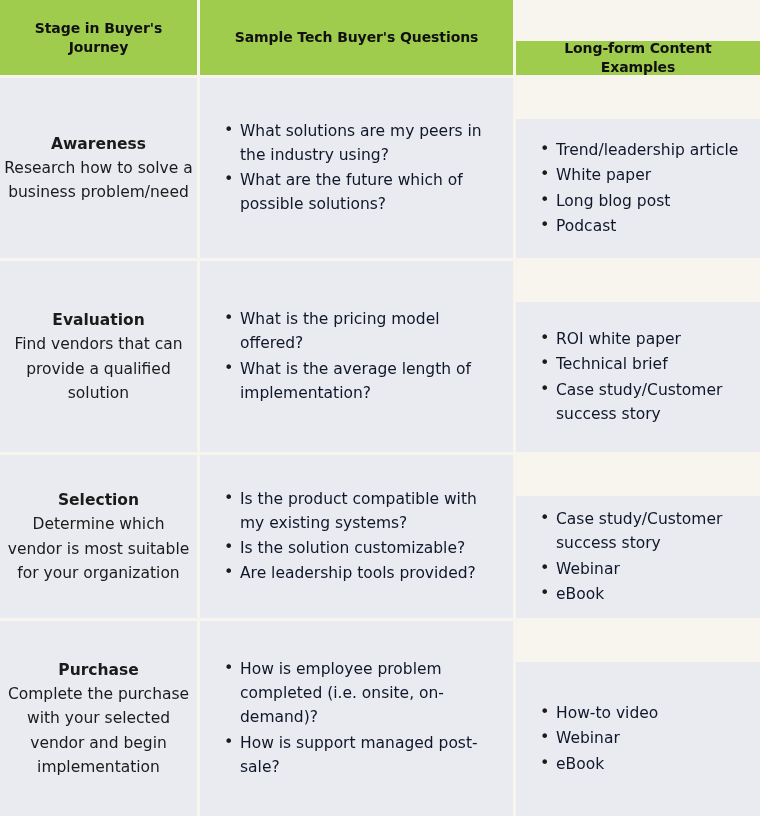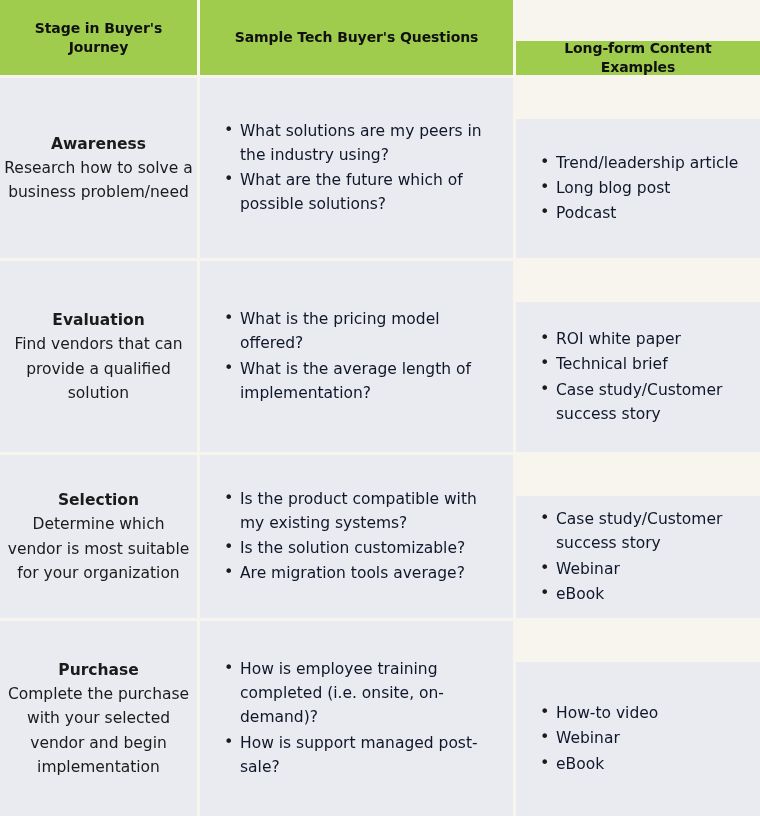--- a/index.html
+++ b/index.html
@@ -141,20 +141,21 @@
     </div>
     <div class="cell list-cell col-quest">
       <ul class="bullets">
           <li>What solutions are my peers in the industry using?</li>
           <li>What are the future which of possible solutions?</li>
         </ul>
     </div>
     <div class="cell list-cell col-content">
       <ul class="bullets">
           <li>Trend/leadership article</li>
+          <li>White paper</li>
           <li>Long blog post</li>
           <li>Podcast</li>
         </ul>
     </div>
   </div>
 
   <div class="row body-row r2">
     <div class="cell stage-cell col-stage">
       <div class="stage-name">Evaluation</div>
       <div class="stage-desc">Find vendors that can provide a qualified solution</div>
@@ -176,40 +177,40 @@
 
   <div class="row body-row r3">
     <div class="cell stage-cell col-stage">
       <div class="stage-name">Selection</div>
       <div class="stage-desc">Determine which vendor is most suitable for your organization</div>
     </div>
     <div class="cell list-cell col-quest">
       <ul class="bullets">
           <li>Is the product compatible with my existing systems?</li>
           <li>Is the solution customizable?</li>
-          <li>Are migration tools average?</li>
+          <li>Are leadership tools provided?</li>
         </ul>
     </div>
     <div class="cell list-cell col-content">
       <ul class="bullets">
           <li>Case study/Customer success story</li>
           <li>Webinar</li>
           <li>eBook</li>
         </ul>
     </div>
   </div>
 
   <div class="row body-row r4">
     <div class="cell stage-cell col-stage">
       <div class="stage-name">Purchase</div>
       <div class="stage-desc">Complete the purchase with your selected vendor and begin implementation</div>
     </div>
     <div class="cell list-cell col-quest">
       <ul class="bullets">
-          <li>How is employee training completed (i.e. onsite, on-demand)?</li>
+          <li>How is employee problem completed (i.e. onsite, on-demand)?</li>
           <li>How is support managed post-sale?</li>
         </ul>
     </div>
     <div class="cell list-cell col-content">
       <ul class="bullets">
           <li>How-to video</li>
           <li>Webinar</li>
           <li>eBook</li>
         </ul>
     </div>

